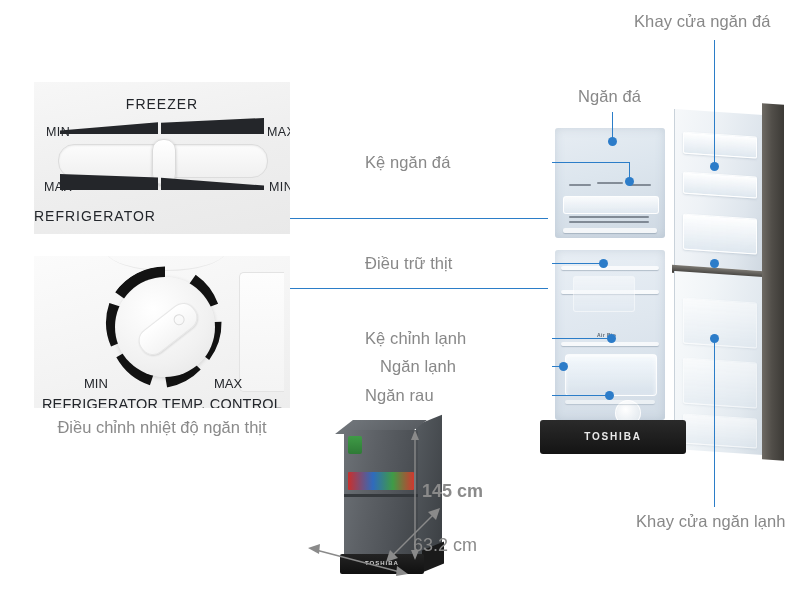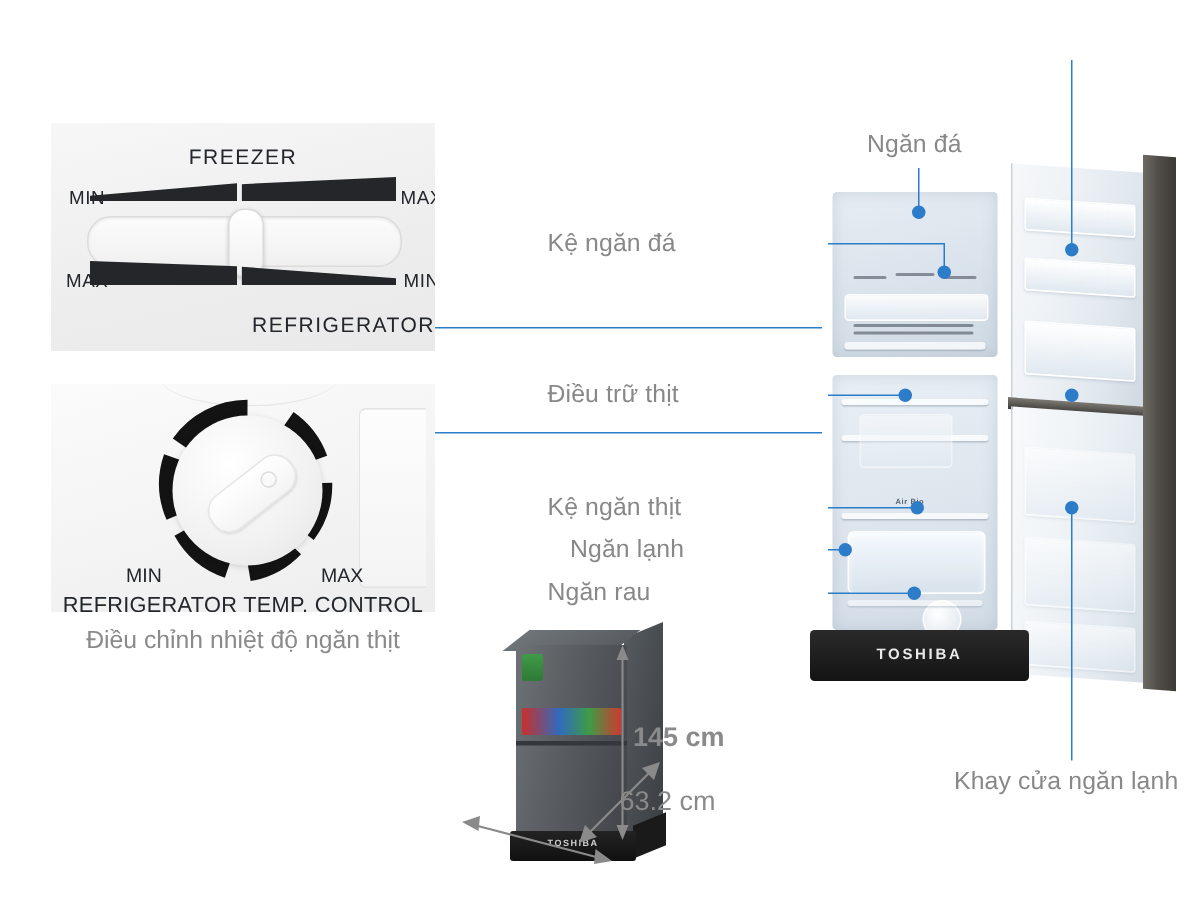--- a/index.html
+++ b/index.html
@@ -45,21 +45,21 @@
      background:linear-gradient(165deg,#fbfbfb 0%,#f3f3f3 60%,#ededed 100%);}
 
   .pcap{
     position:absolute;color:#8a8a8a;font-size:16.5px;white-space:nowrap;
     text-align:center;
   }
 
   
   .mono{font-family:"Liberation Sans", sans-serif;font-weight:400;color:#23262b;}
   #fzTitle{position:absolute;left:0;top:14px;width:100%;text-align:center;font-size:14px;letter-spacing:1px;}
-  #rfTitle{position:absolute;left:0;bottom:10px;width:100%;text-align:right;font-size:14px;letter-spacing:1px;}
+  #rfTitle{position:absolute;left:0;bottom:10px;width:100%;text-align:left;font-size:14px;letter-spacing:1px;}
   .endlbl{position:absolute;font-size:12.5px;letter-spacing:.4px;}
 
   .wedgeRow{position:absolute;left:26px;width:204px;height:16px;}
   .wedge{position:absolute;top:0;height:16px;background:#24262a;}
   
   #wU1{left:0;width:98px;clip-path:polygon(0 78%,100% 26%,100% 100%,0 100%);}
   #wU2{left:101px;width:103px;clip-path:polygon(0 30%,100% 0,100% 100%,0 100%);}
   
   #wL1{left:0;width:98px;clip-path:polygon(0 0,100% 22%,100% 100%,0 100%);}
   #wL2{left:101px;width:103px;clip-path:polygon(0 24%,100% 72%,100% 100%,0 100%);}
@@ -340,37 +340,38 @@
         <div class="doorRack" style="top:142px;height:28px;opacity:.6;"></div>
      </div>
      <div id="doorEdgeTop"></div>
      <div id="doorEdgeBot"></div>
 
      <div id="base">
         <div id="baseBrand">TOSHIBA</div>
      </div>
   </div>
 
+  <div class="lbl" style="left:634px;top:12px;">Khay cửa ngăn đá</div>
   <div class="vline" style="left:714px;top:40px;height:126px;"></div>
   <div class="dot" style="left:710px;top:162px;"></div>
 
   <div class="lbl" style="left:578px;top:87px;">Ngăn đá</div>
   <div class="vline" style="left:612px;top:112px;height:28px;"></div>
   <div class="dot" style="left:608px;top:137px;"></div>
 
   <div class="lbl r" style="left:365px;top:153px;width:180px;">Kệ ngăn đá</div>
   <div class="lline" style="left:552px;top:162px;width:78px;"></div>
   <div class="vline" style="left:629px;top:162px;height:18px;"></div>
   <div class="dot" style="left:625px;top:177px;"></div>
 
   <div class="lbl r" style="left:365px;top:254px;width:180px;">Điều trữ thịt</div>
   <div class="lline" style="left:552px;top:263px;width:50px;"></div>
   <div class="dot" style="left:599px;top:259px;"></div>
 
-  <div class="lbl r" style="left:365px;top:329px;width:180px;">Kệ ngăn thịt</div>
+  <div class="lbl r" style="left:365px;top:329px;width:180px;">Kệ chỉnh lạnh</div>
   <div class="lline" style="left:552px;top:338px;width:58px;"></div>
   <div class="dot" style="left:607px;top:334px;"></div>
 
   <div class="lbl r" style="left:380px;top:357px;width:180px;">Ngăn lạnh</div>
   <div class="lline" style="left:552px;top:366px;width:10px;"></div>
   <div class="dot" style="left:559px;top:362px;"></div>
 
   <div class="lbl r" style="left:365px;top:386px;width:180px;">Ngăn rau</div>
   <div class="lline" style="left:552px;top:395px;width:56px;"></div>
   <div class="dot" style="left:605px;top:391px;"></div>
@@ -404,16 +405,16 @@
      </svg>
 
      <svg class="arrow" style="left:-22px;top:124px;width:100px;height:36px;" viewBox="0 0 100 36">
        <line x1="8" y1="8" x2="92" y2="30"></line>
        <polygon points="0,6 12,2 11,12"></polygon>
        <polygon points="100,32 88,34 89,24"></polygon>
      </svg>
   </div>
 
   <div class="dimtxt" style="left:422px;top:481px;font-weight:bold;">145 cm</div>
-  <div class="dimtxt" style="left:413px;top:524px;text-align:right;">63.2 cm</div>
+  <div class="dimtxt" style="left:413px;top:535px;text-align:right;">63.2 cm</div>
   <div class="dimtxt" style="left:296px;top:568px;margin-top:32px;">54.7 cm</div>
 
 </div>
 
 </body></html>

